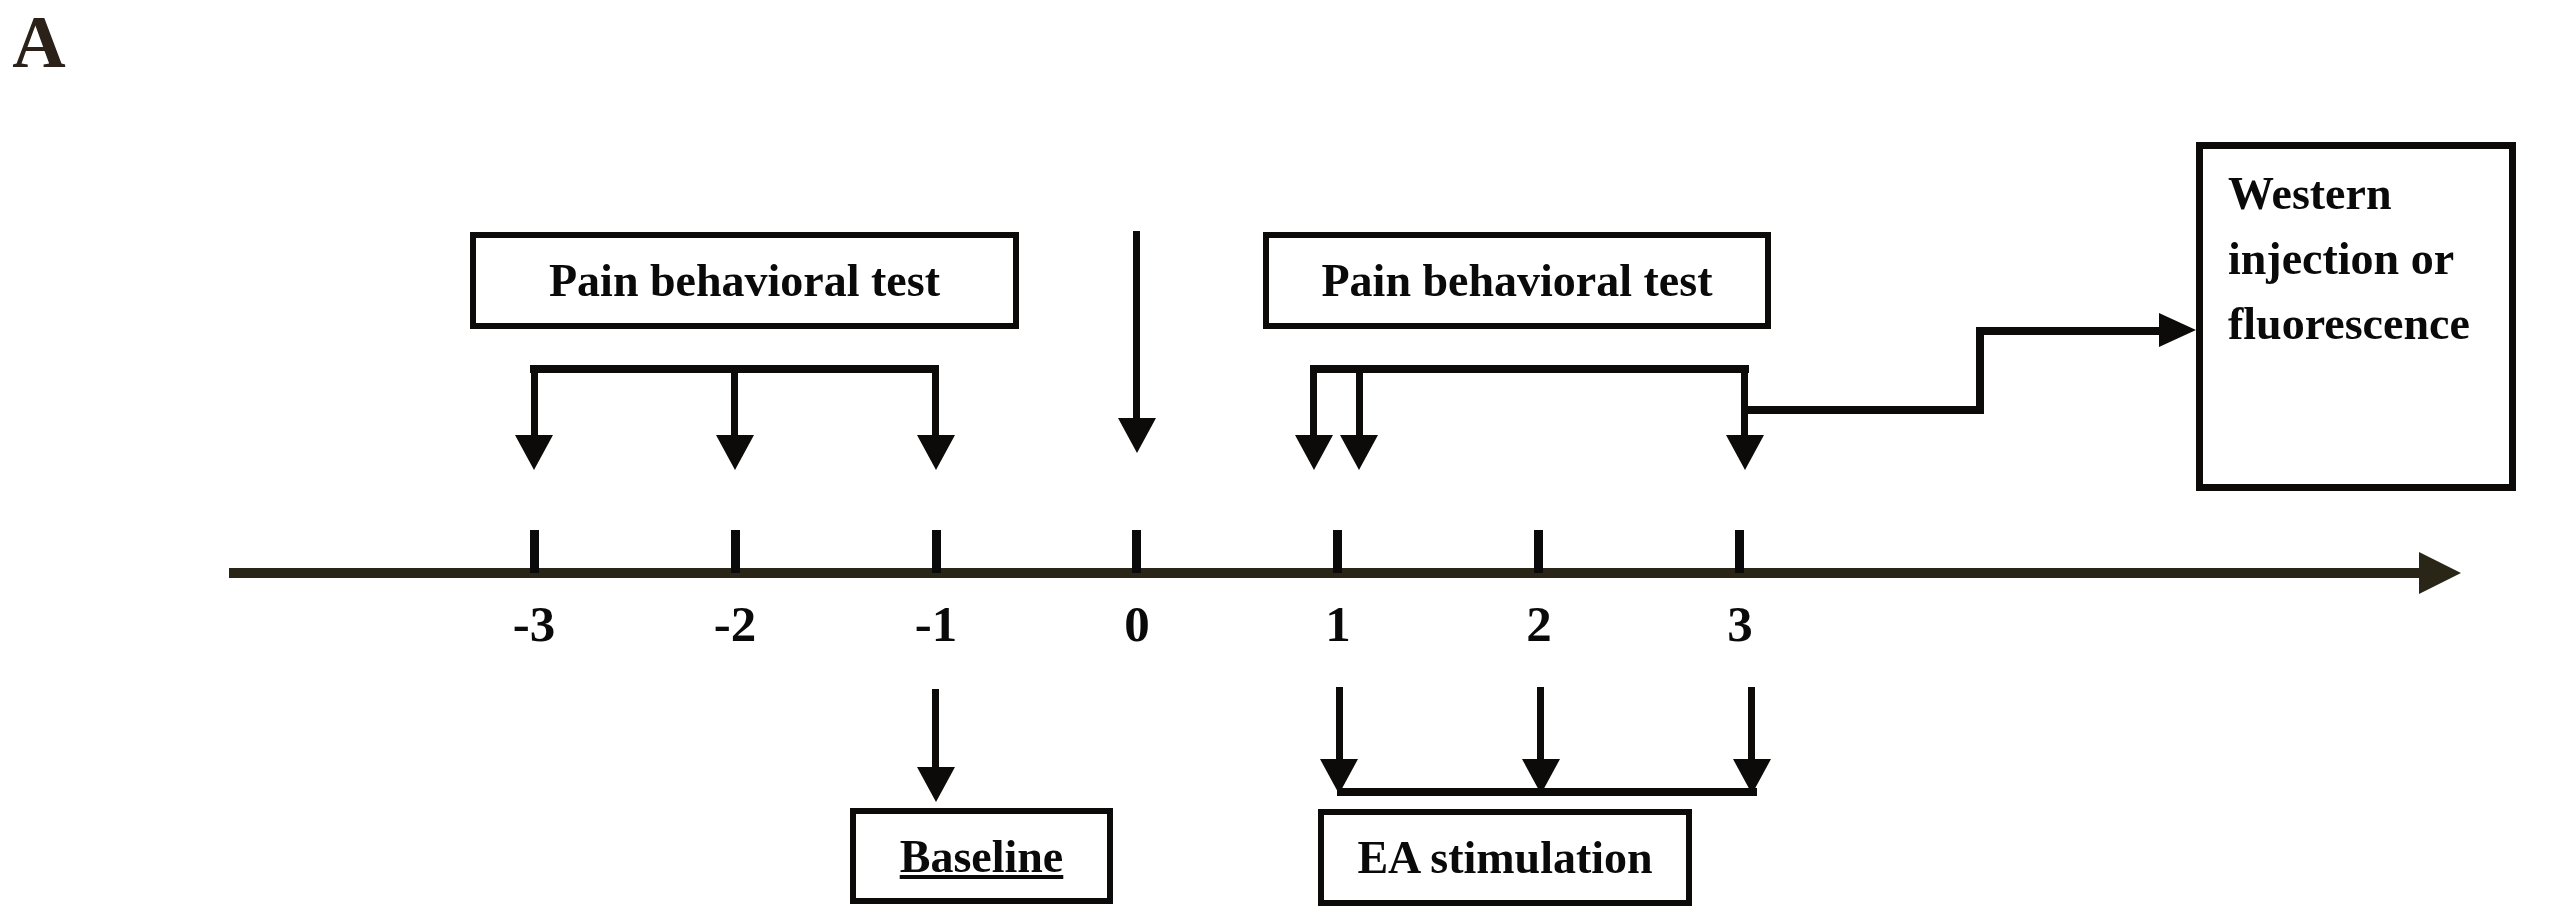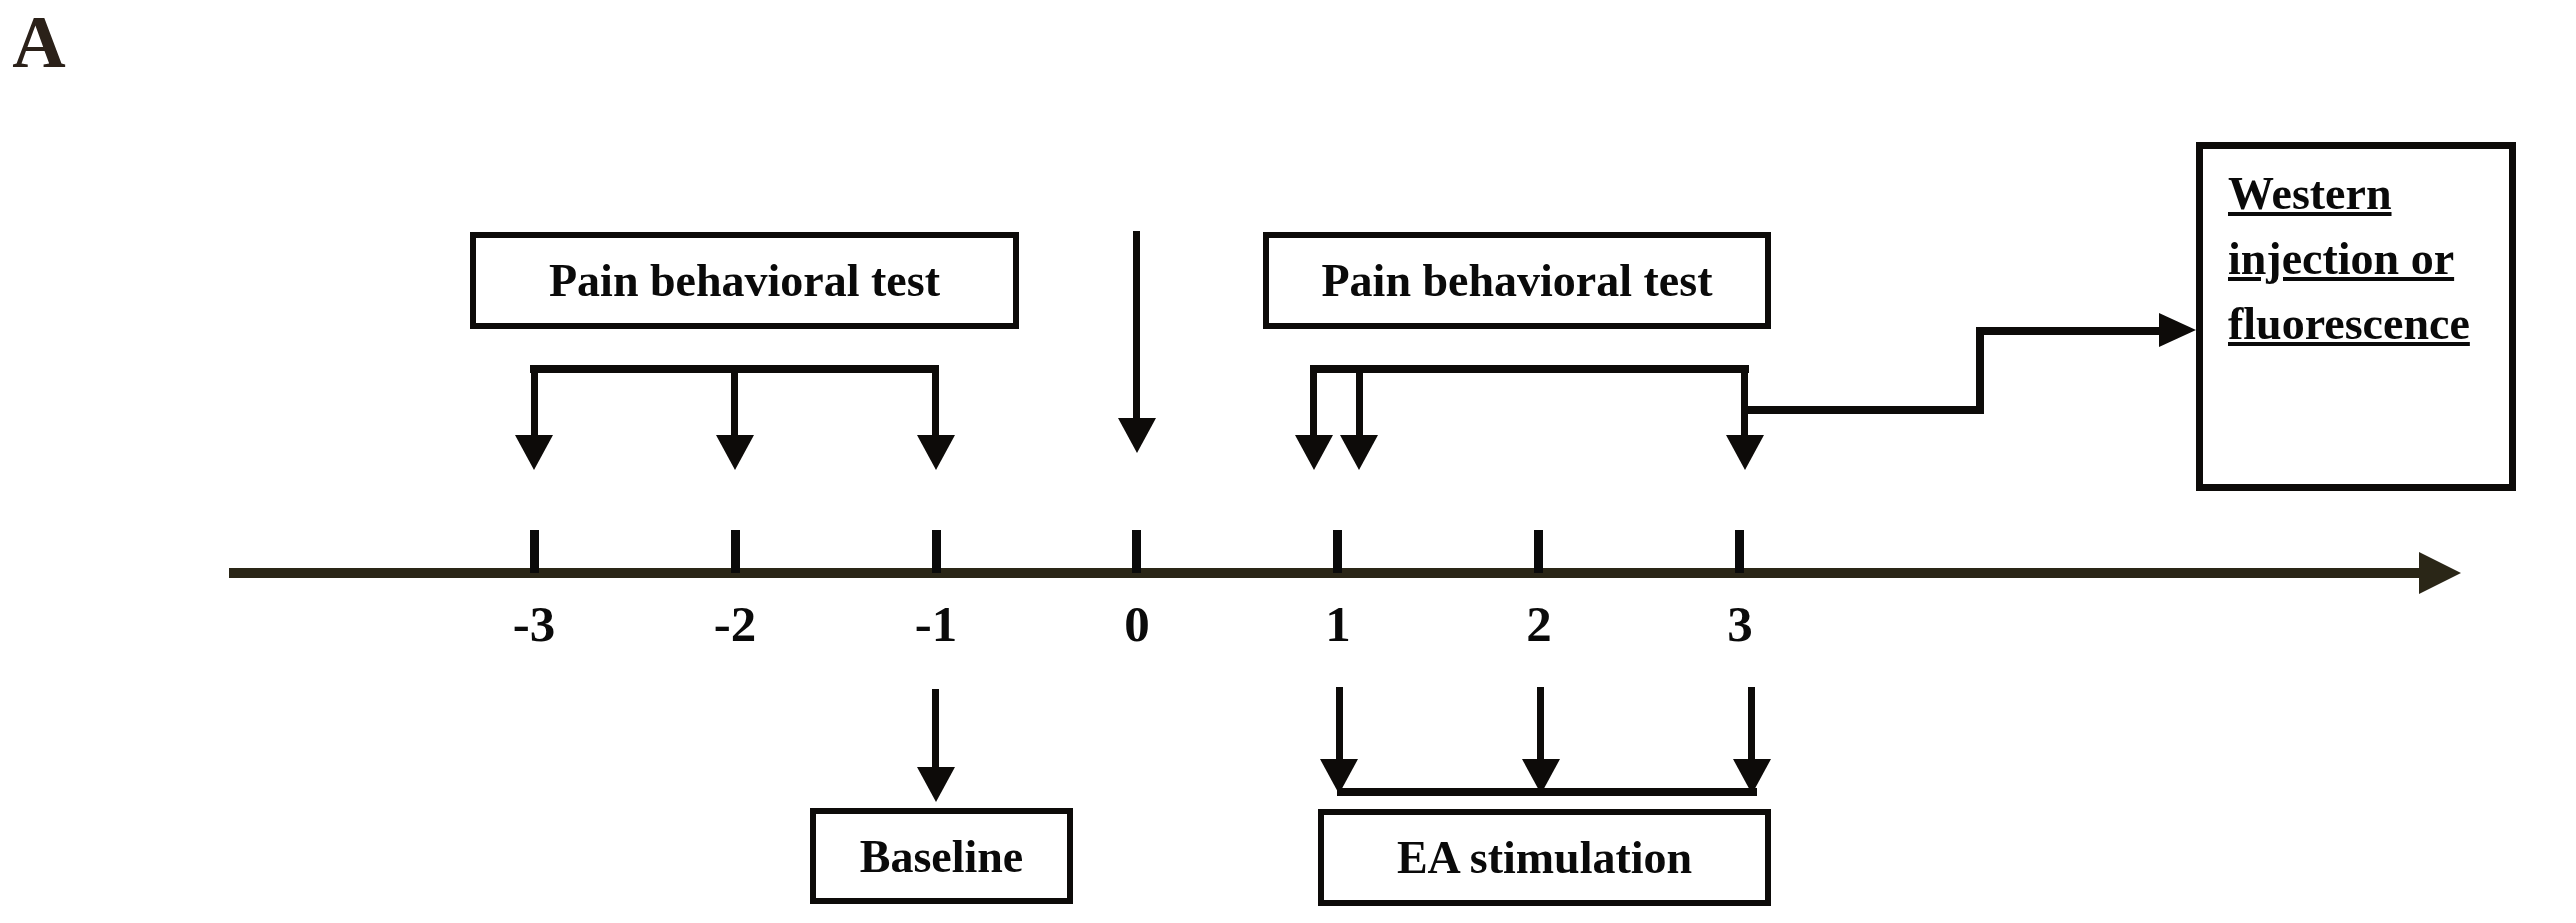--- a/index.html
+++ b/index.html
@@ -43,28 +43,27 @@
   .tick-label{
     position:absolute;width:108px;text-align:center;
     font-size:51px;line-height:1;color:var(--text);white-space:nowrap;
   }
   #panel-label{position:absolute;left:12.3px;top:4.6px;font-size:74px;line-height:1;color:#2b2119;}
   #axis-line{position:absolute;left:229px;top:568px;width:2190px;height:10px;background:var(--axis);}
   #axis-caption{position:absolute;left:1802px;top:601px;font-size:48px;line-height:1.1;white-space:nowrap;}
   #cfa-box{left:929px;top:106px;width:393px;height:99px;font-size:48px;}
   #pain-left-box{left:470px;top:232px;width:549px;height:97px;font-size:46px;}
   #pain-right-box{left:1263px;top:232px;width:508px;height:97px;font-size:46px;}
-  #baseline-box{left:810px;top:808px;width:263px;height:96px;font-size:46px;}
-  #ea-box{left:1318px;top:809px;width:453px;height:97px;font-size:46px;}
+  #baseline-box{left:850px;top:808px;width:263px;height:96px;font-size:46px;text-decoration:underline;}
+  #ea-box{left:1318px;top:809px;width:374px;height:97px;font-size:46px;}
   #western-box{
     left:2196px;top:142px;width:320px;height:349px;
     border-width:7.7px;
     align-items:flex-start;justify-content:flex-start;
     text-align:left;
-    text-decoration:underline;
   }
   #western-text{padding:12.3px 7.7px 0 25px;font-size:46px;line-height:65px;}
 </style>
 </head>
 <body>
 
 <div id="figure">
 
   <div id="panel-label">A</div>
 

